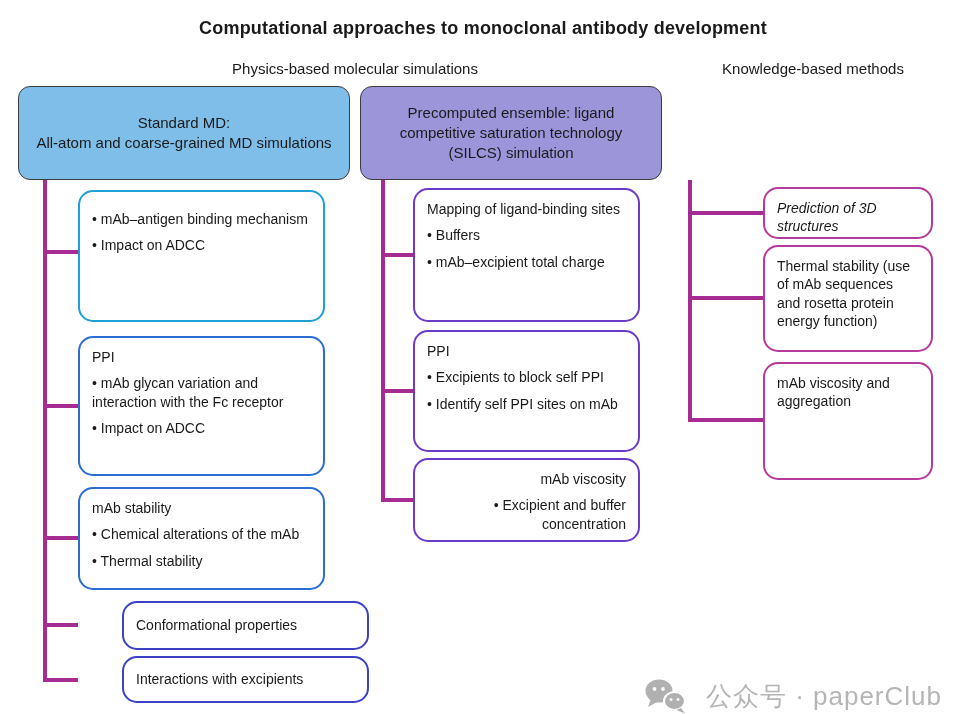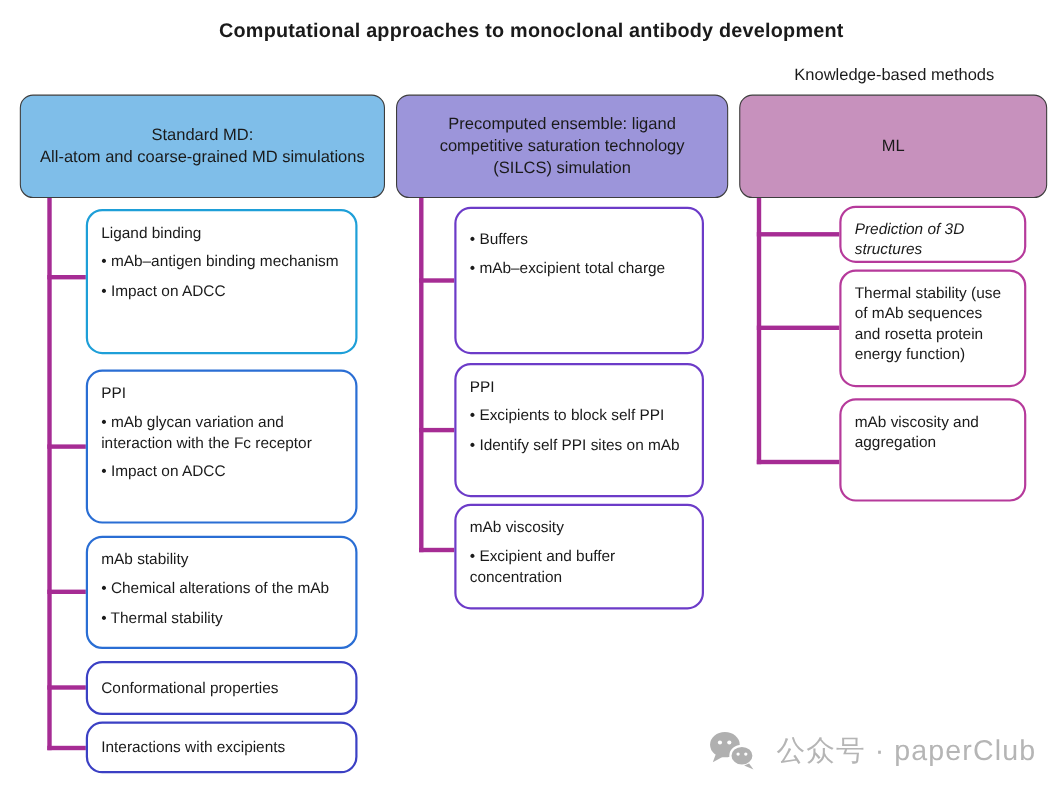--- a/index.html
+++ b/index.html
@@ -31,67 +31,66 @@
        display:flex;align-items:center;justify-content:center;text-align:center;
        font-size:15px;line-height:1.32;padding:6px 12px;white-space:pre-line;}
   .hdr.h1{left:18px;top:86px;width:332px;height:94px;background:var(--header1_bg);}
   .hdr.h2{left:360px;top:86px;width:302px;height:94px;background:var(--header2_bg);}
   .hdr.h3{left:672px;top:86px;width:280px;height:94px;background:var(--header3_bg);}
 
   .conn{position:absolute;background:var(--connector);}
 
   .box{position:absolute;background:#ffffff;border-radius:15px;border:2.5px solid;
        padding:10px 12px;font-size:14px;line-height:1.32;}
-  .box.center{display:flex;align-items:center;}
+  .box.center{display:flex;align-items:center;margin-left:44px;}
   .b-cyan{border-color:var(--border_cyan);}
   .b-blue{border-color:var(--border_blue);}
   .b-indigo{border-color:var(--border_indigo);}
   .b-purple{border-color:var(--border_purple);}
   .b-pink{border-color:var(--border_pink);}
   .box-heading{margin-bottom:2px;}
   .bullet{margin-top:8px;}
   .bullet::before{content:"• ";}
 
-  .watermark{position:absolute;right:24px;bottom:14px;display:flex;align-items:center;
+  .watermark{position:absolute;right:24px;bottom:0;display:flex;align-items:center;
              gap:18px;color:var(--watermark);font-size:26px;letter-spacing:1px;}
   .watermark svg{display:block;}
 </style>
 </head>
 <body>
 
 <div class="canvas">
 
   <div class="title">Computational approaches to monoclonal antibody development</div>
 
+  <div class="group-label g1">Physics-based molecular simulations</div>
   <div class="group-label g2">Knowledge-based methods</div>
 
   <div class="hdr h1">Standard MD:
 All-atom and coarse-grained MD simulations</div>
   <div class="hdr h2">Precomputed ensemble: ligand competitive saturation technology (SILCS) simulation</div>
-  <div class="hdr h3">ML</div>
 
   <div class="conn" style="left:43px;top:180px;width:4px;height:502px;"></div>
   <div class="conn" style="left:43px;top:250px;width:35px;height:4px;"></div>
   <div class="conn" style="left:43px;top:404px;width:35px;height:4px;"></div>
   <div class="conn" style="left:43px;top:536px;width:35px;height:4px;"></div>
   <div class="conn" style="left:43px;top:623px;width:35px;height:4px;"></div>
   <div class="conn" style="left:43px;top:678px;width:35px;height:4px;"></div>
 
   <div class="conn" style="left:381px;top:180px;width:4px;height:322px;"></div>
   <div class="conn" style="left:381px;top:253px;width:32px;height:4px;"></div>
   <div class="conn" style="left:381px;top:389px;width:32px;height:4px;"></div>
   <div class="conn" style="left:381px;top:498px;width:32px;height:4px;"></div>
 
   <div class="conn" style="left:688px;top:180px;width:4px;height:242px;"></div>
   <div class="conn" style="left:688px;top:211px;width:75px;height:4px;"></div>
   <div class="conn" style="left:688px;top:296px;width:75px;height:4px;"></div>
   <div class="conn" style="left:688px;top:418px;width:75px;height:4px;"></div>
 
   <div class="box b-cyan" style="left:78px;top:190px;width:247px;height:132px;">
-    <div class="box-heading">Ligand binding</div>
     <div class="bullet">mAb–antigen binding mechanism</div>
     <div class="bullet">Impact on ADCC</div>
   </div>
   <div class="box b-blue" style="left:78px;top:336px;width:247px;height:140px;">
     <div class="box-heading">PPI</div>
     <div class="bullet">mAb glycan variation and interaction with the Fc receptor</div>
     <div class="bullet">Impact on ADCC</div>
   </div>
   <div class="box b-blue" style="left:78px;top:487px;width:247px;height:103px;">
     <div class="box-heading">mAb stability</div>
@@ -99,40 +98,41 @@
     <div class="bullet">Thermal stability</div>
   </div>
   <div class="box b-indigo center" style="left:78px;top:601px;width:247px;height:49px;">
     <div class="box-heading" style="margin-bottom:0;">Conformational properties</div>
   </div>
   <div class="box b-indigo center" style="left:78px;top:656px;width:247px;height:47px;text-align:center;">
     <div class="box-heading" style="margin-bottom:0;">Interactions with excipients</div>
   </div>
 
   <div class="box b-purple" style="left:413px;top:188px;width:227px;height:134px;">
+    <div class="box-heading">Mapping of ligand-binding sites</div>
     <div class="bullet">Buffers</div>
     <div class="bullet">mAb–excipient total charge</div>
   </div>
   <div class="box b-purple" style="left:413px;top:330px;width:227px;height:122px;">
     <div class="box-heading">PPI</div>
     <div class="bullet">Excipients to block self PPI</div>
     <div class="bullet">Identify self PPI sites on mAb</div>
   </div>
-  <div class="box b-purple" style="left:413px;top:458px;width:227px;height:96px;">
+  <div class="box b-purple" style="left:413px;top:458px;width:227px;height:84px;text-align:right;">
     <div class="box-heading">mAb viscosity</div>
     <div class="bullet">Excipient and buffer concentration</div>
   </div>
 
   <div class="box b-pink" style="left:763px;top:187px;width:170px;height:52px;font-style:italic;">
     <div class="box-heading" style="margin-bottom:0;">Prediction of 3D structures</div>
   </div>
   <div class="box b-pink" style="left:763px;top:245px;width:170px;height:107px;">
     <div class="box-heading" style="margin-bottom:3px;">Thermal stability (use of mAb sequences and rosetta protein energy function)</div>
   </div>
-  <div class="box b-pink" style="left:763px;top:362px;width:170px;height:94px;">
+  <div class="box b-pink" style="left:763px;top:362px;width:170px;height:118px;">
     <div class="box-heading">mAb viscosity and aggregation</div>
   </div>
 
   <div class="watermark">
     <span>
       <svg width="44" height="36" viewBox="0 0 44 36">
         <ellipse cx="15" cy="13" rx="13.5" ry="11.5" fill="#b0b0b0"></ellipse>
         <polygon points="7,21 4,29 14,23.5" fill="#b0b0b0"></polygon>
         <circle cx="10.5" cy="11" r="1.9" fill="#ffffff"></circle>
         <circle cx="19" cy="11" r="1.9" fill="#ffffff"></circle>

